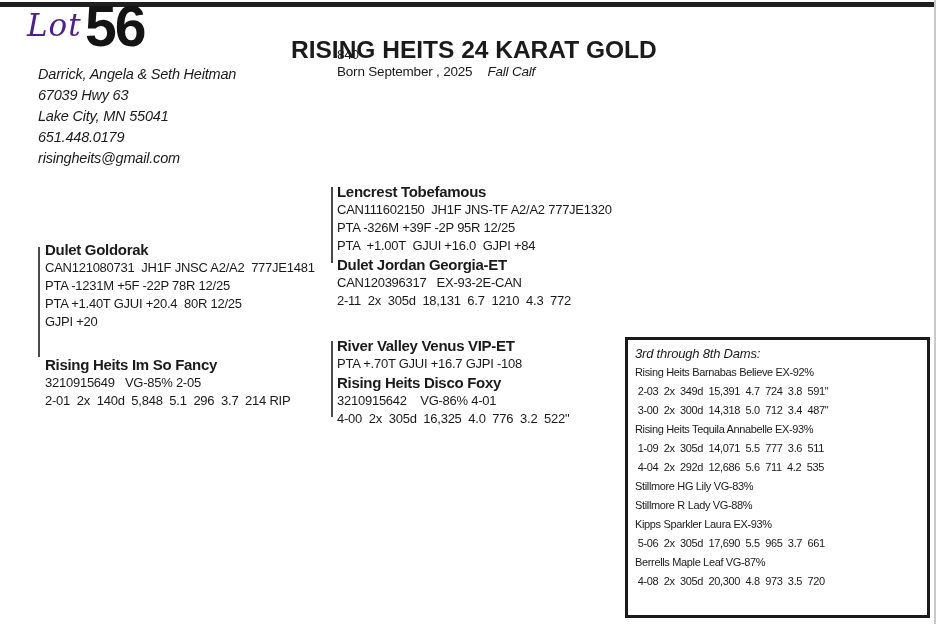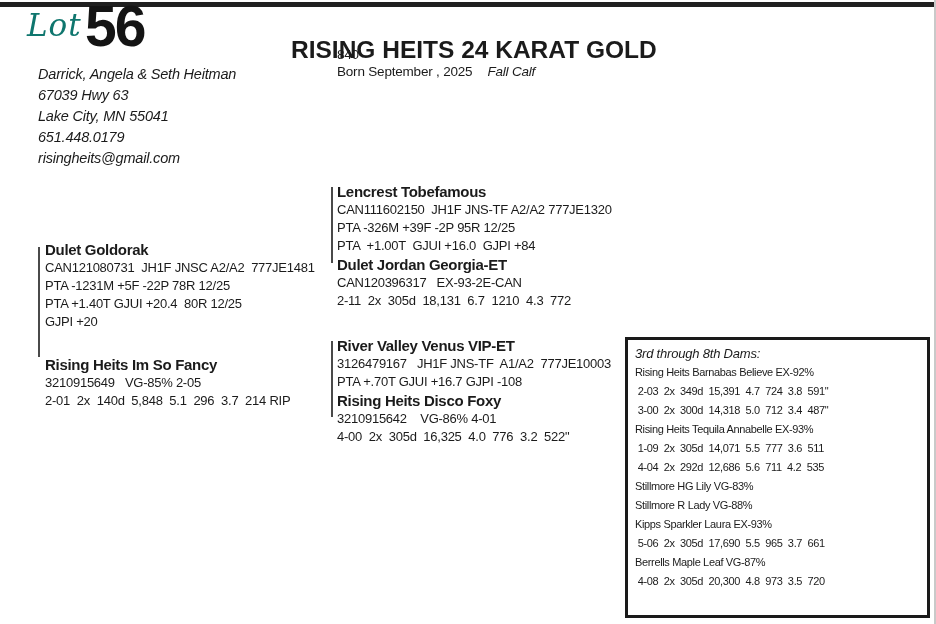--- a/index.html
+++ b/index.html
@@ -6,21 +6,21 @@
   .page {
     position:relative; width:936px; height:624px; background:#ffffff;
     font-family:"Liberation Sans", sans-serif; color:#1b1b1b;
     overflow:hidden; margin:0 auto;
     border-right:2px solid #c9c9c9; box-sizing:border-box;
   }
   .top-rule { position:absolute; left:0; top:2px; width:100%; height:5px; background:#202020; }
   .lot-script {
     position:absolute; left:27px; top:7px;
     font-family:"DejaVu Serif", serif; font-style:italic;
-    font-size:31px; letter-spacing:1px; color:#0f766e;
+    font-size:31px; letter-spacing:1px; color:#4c1d95;
   }
   .lot-number {
     position:absolute; left:85px; top:-7px;
     font-size:57px; font-weight:700; letter-spacing:-2px; color:#141414;
   }
   .consignor {
     position:absolute; left:38px; top:64px;
     font-style:italic; font-size:14.5px; line-height:21px; letter-spacing:-0.2px;
   }
   .title {
@@ -83,21 +83,20 @@
     <div class="ped-name">Dulet Goldorak</div>
     <div class="ped-line">CAN121080731  JH1F JNSC A2/A2  777JE1481</div>
     <div class="ped-line">PTA -1231M +5F -22P 78R 12/25</div>
     <div class="ped-line">PTA +1.40T GJUI +20.4  80R 12/25</div>
     <div class="ped-line">GJPI +20</div>
   </div>
 
   <div class="vline" style="left:331px; top:341px; height:76px;"></div>
   <div class="ped-group" style="left:337px; top:336px;">
     <div class="ped-name">River Valley Venus VIP-ET</div>
-    <div class="ped-line">3126479167   JH1F JNS-TF  A1/A2  777JE10003</div>
     <div class="ped-line">PTA +.70T GJUI +16.7 GJPI -108</div>
     <div class="ped-name">Rising Heits Disco Foxy</div>
     <div class="ped-line">3210915642    VG-86% 4-01</div>
     <div class="ped-line">4-00  2x  305d  16,325  4.0  776  3.2  522"</div>
   </div>
 
   <div class="ped-group" style="left:45px; top:355px;">
     <div class="ped-name">Rising Heits Im So Fancy</div>
     <div class="ped-line">3210915649   VG-85% 2-05</div>
     <div class="ped-line">2-01  2x  140d  5,848  5.1  296  3.7  214 RIP</div>

